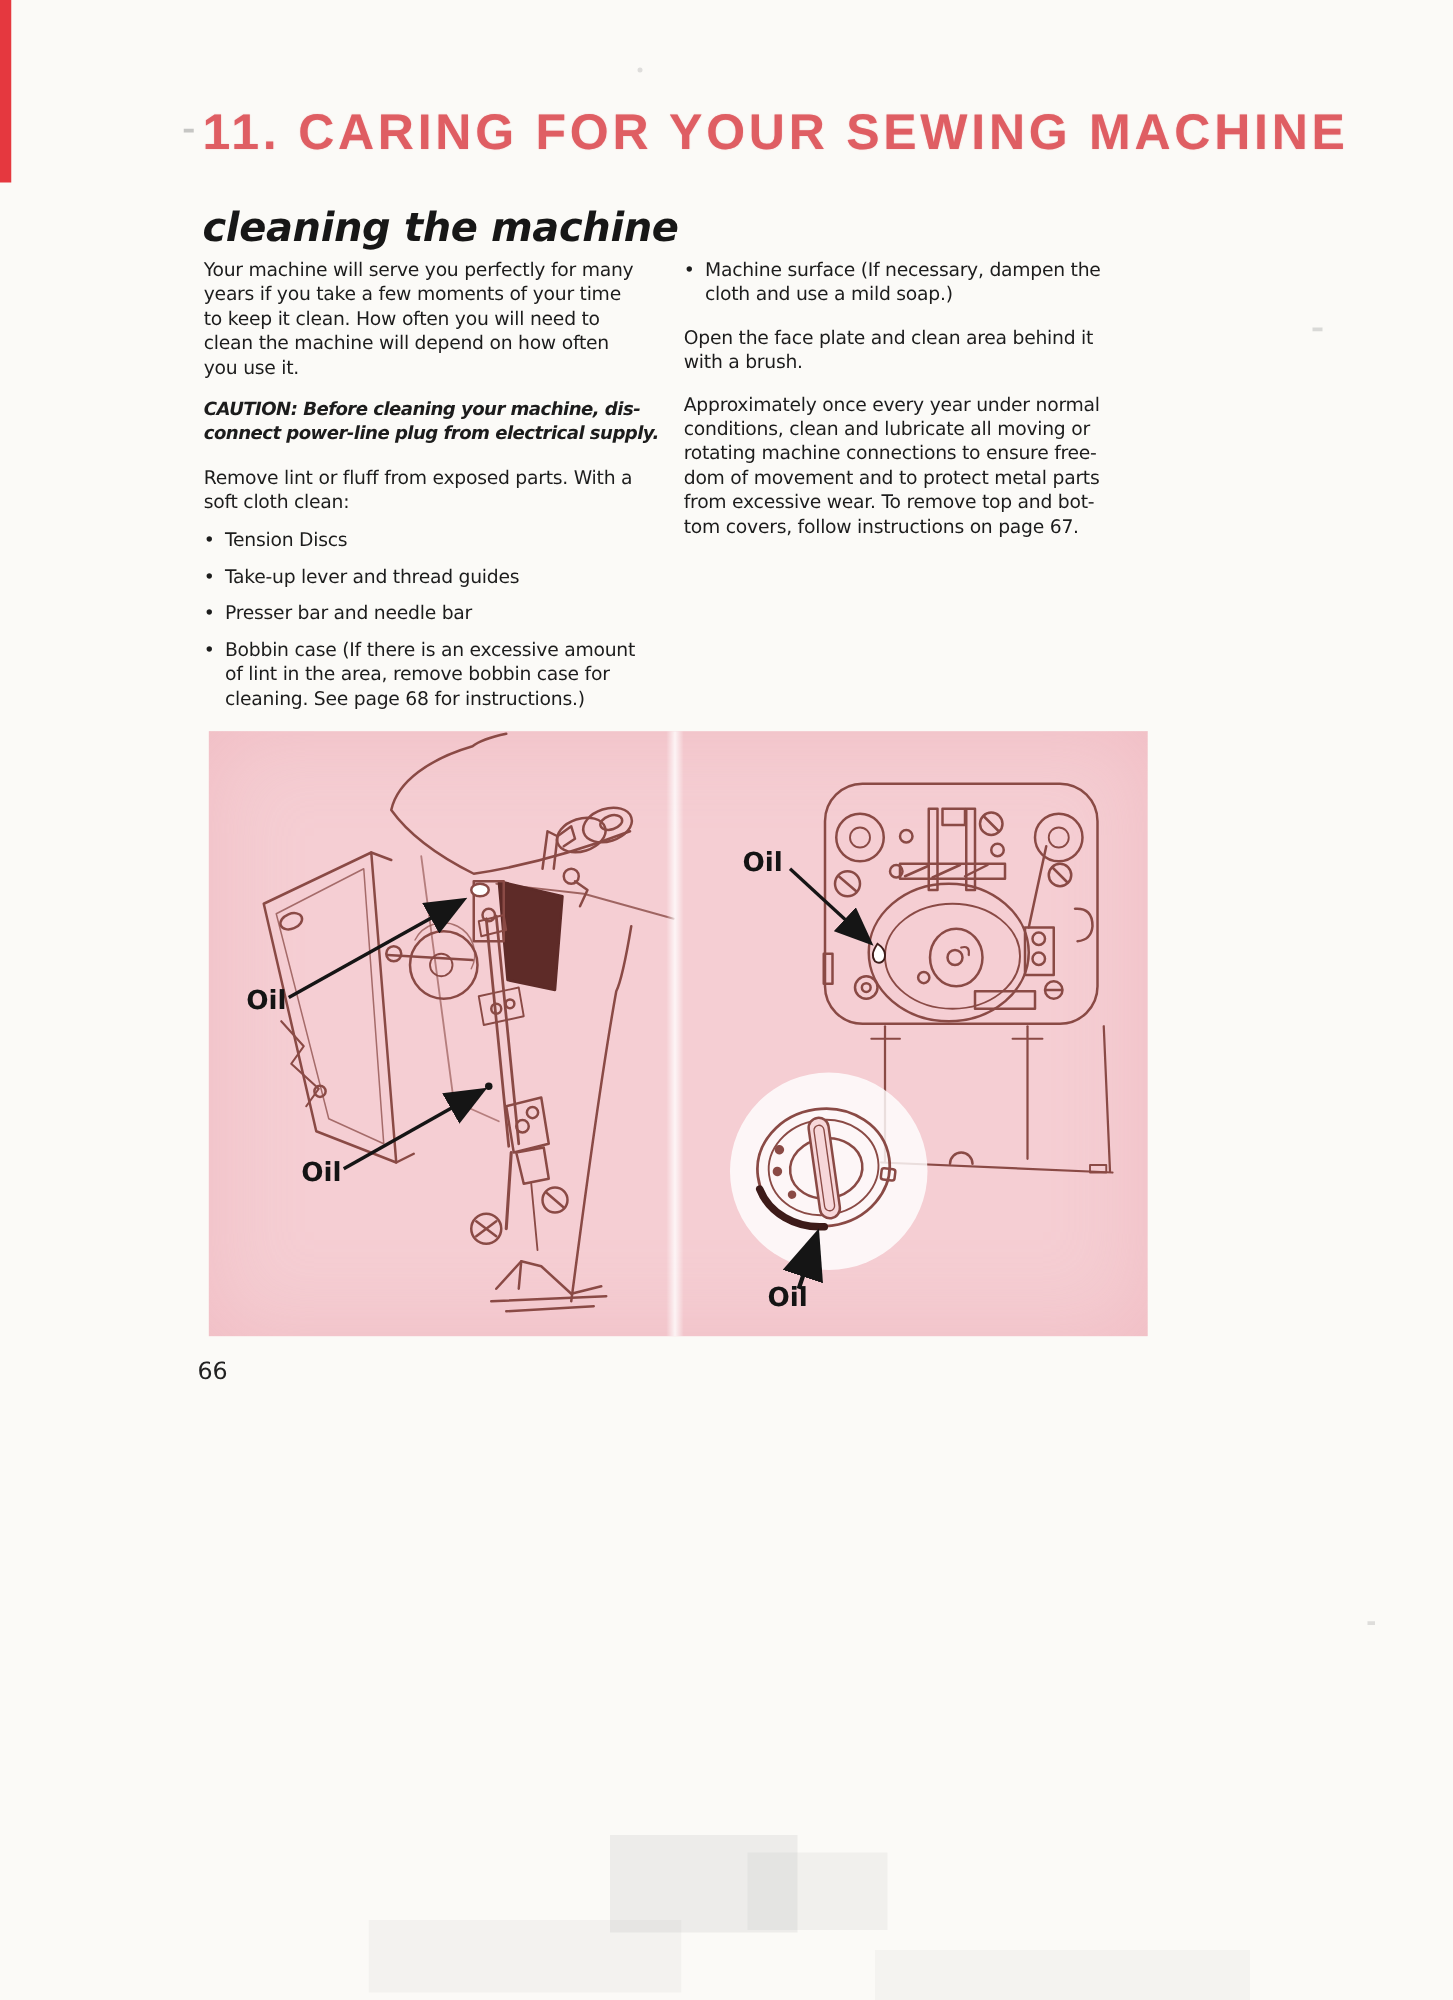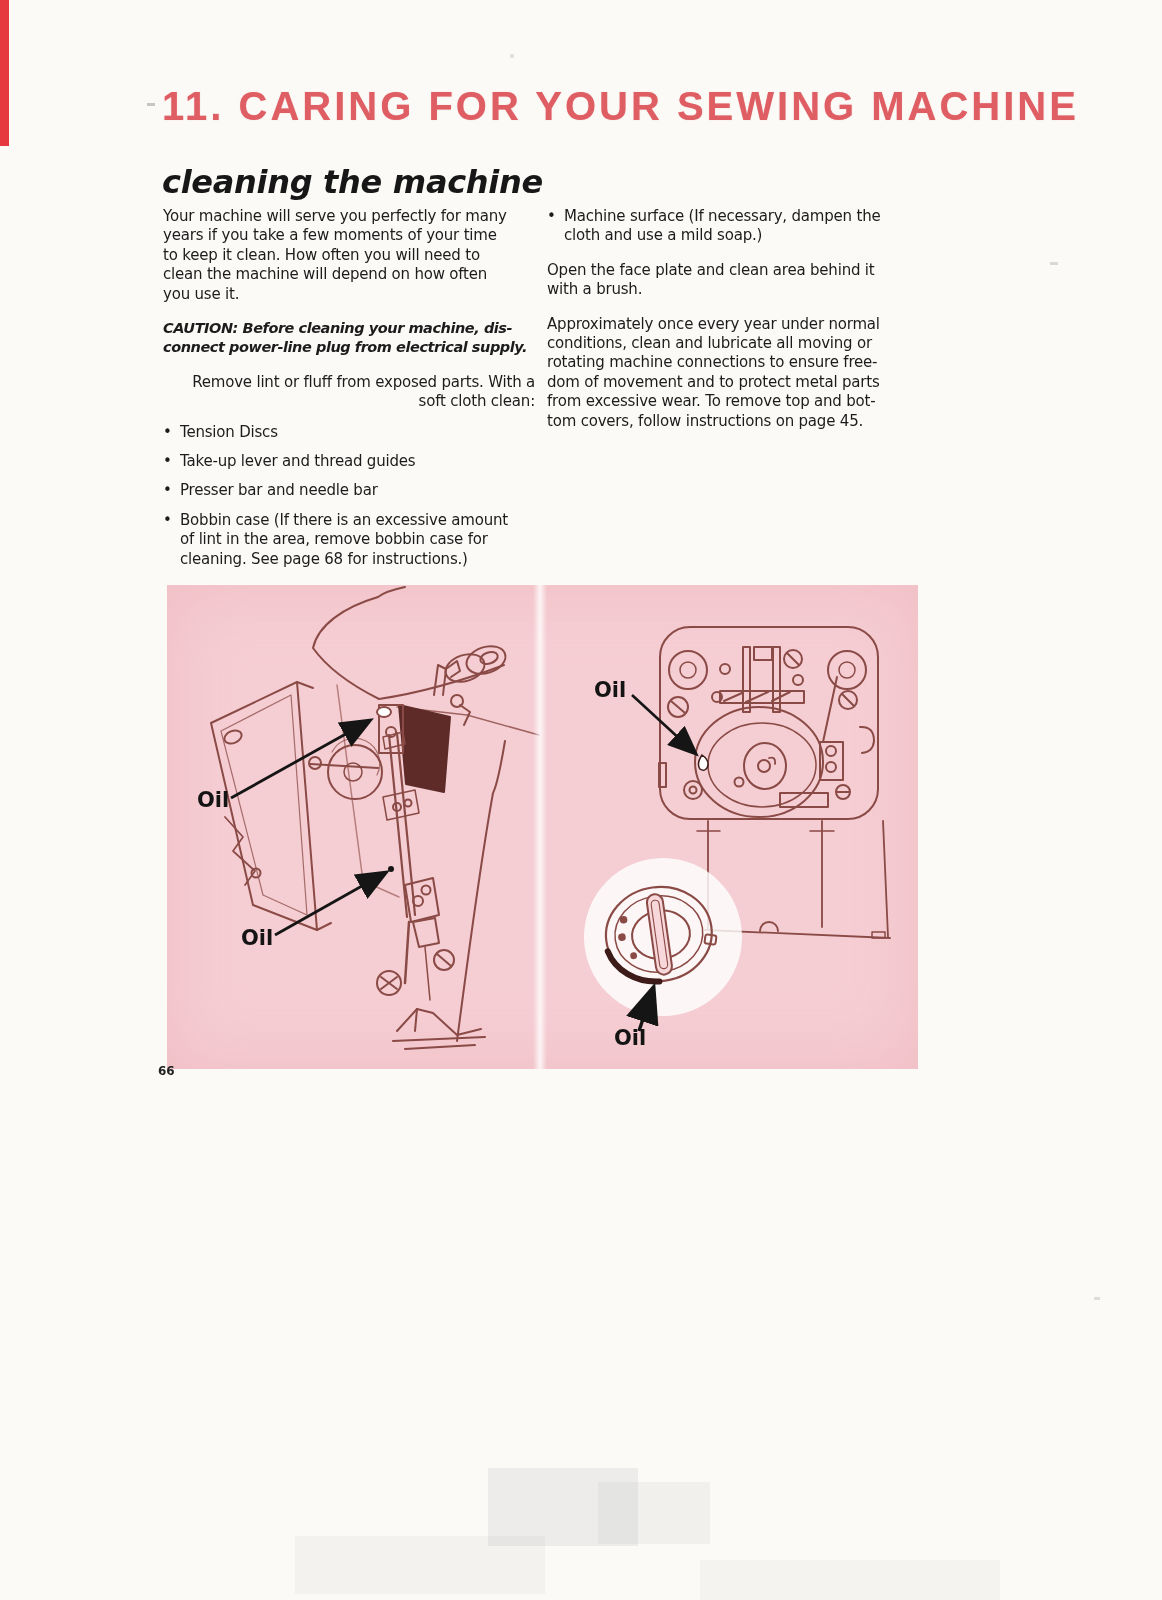--- a/index.html
+++ b/index.html
@@ -15,35 +15,35 @@
            white-space:pre;text-shadow:0 0 1px rgba(223,94,99,.45);}
   
   .title{left:162px;top:163px;font-style:italic;font-weight:bold;font-size:32px;
          letter-spacing:-.3px;color:#171717;white-space:pre;}
   
   .col{top:207px;color:#1c1c1c;}
   .col-left{left:163px;width:372px;}
   .col-right{left:547px;width:372px;}
   .para{white-space:pre;font-size:15px;line-height:19.4px;letter-spacing:-.2px;
         margin:0 0 15px 0;}
-  .tight{margin-bottom:11px;text-align:right;}
+  .tight{margin-bottom:11px;}
   .caution{font-size:14.5px;letter-spacing:-.45px;font-style:italic;font-weight:bold;}
   .caution .cap{font-weight:bold;}
   .bullet{display:flex;margin:0 0 10px 0;}
   .bullet .dot{width:17px;font-size:15px;line-height:19.4px;}
   .bullet .btxt{white-space:pre;font-size:15px;line-height:19.4px;letter-spacing:-.2px;}
   
   .figure{left:167px;top:585px;width:751px;height:484px;background:#f5ced3;
           box-shadow:inset 0 0 70px rgba(235,160,170,.38);display:flex;}
   .figure svg{display:block;}
   .split{position:absolute;left:366px;top:0;width:14px;height:100%;
          background:linear-gradient(90deg,rgba(255,255,255,0),rgba(255,255,255,.8),rgba(255,255,255,0));}
   .oil-text{font-family:"DejaVu Sans",sans-serif;font-weight:bold;font-size:21px;fill:#141414;}
   
-  .pageno{left:158px;top:1064px;font-weight:bold;font-size:12px;color:#222;}
+  .pageno{left:158px;top:1086px;font-weight:normal;font-size:19px;color:#222;}
   
   .art{background:#9c9c9c;}
 </style>
 </head>
 <body>
 
 <div class="abs red-edge"></div>
 <div class="abs tickmark"></div>
 
 <div class="abs chapter">11. CARING FOR YOUR SEWING MACHINE</div>
@@ -86,21 +86,21 @@
       <span class="btxt">Machine surface (If necessary, dampen the
 cloth and use a mild soap.)</span>
     </div>
   <div class="para">Open the face plate and clean area behind it
 with a brush.</div>
   <div class="para">Approximately once every year under normal
 conditions, clean and lubricate all moving or
 rotating machine connections to ensure free-
 dom of movement and to protect metal parts
 from excessive wear. To remove top and bot-
-tom covers, follow instructions on page 45.</div>
+tom covers, follow instructions on page 67.</div>
 </div>
 
 <div class="abs figure">
 
   <svg width="375" height="484" viewBox="0 0 375 484">
     <defs>
       <marker id="ahL" markerWidth="12" markerHeight="10" refX="10" refY="5" orient="auto">
         <path d="M0,0 L12,5 L0,10 Z" fill="#151515"></path>
       </marker>
     </defs>

